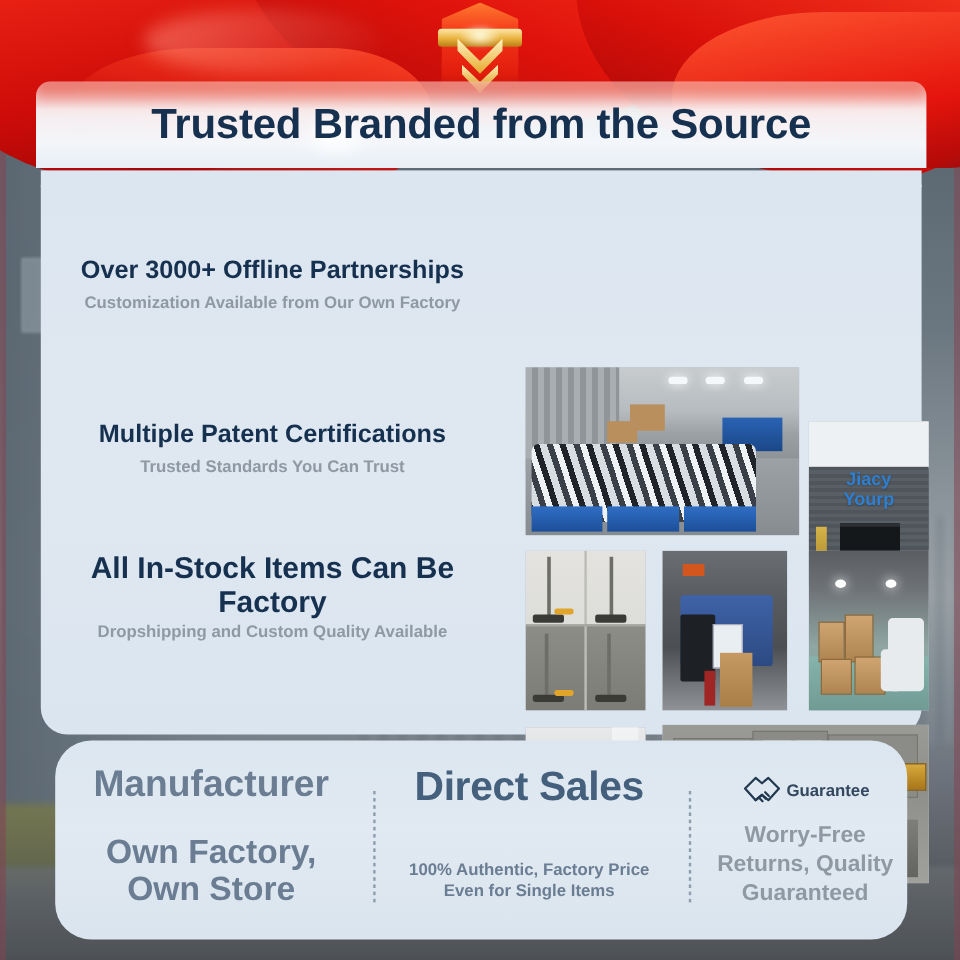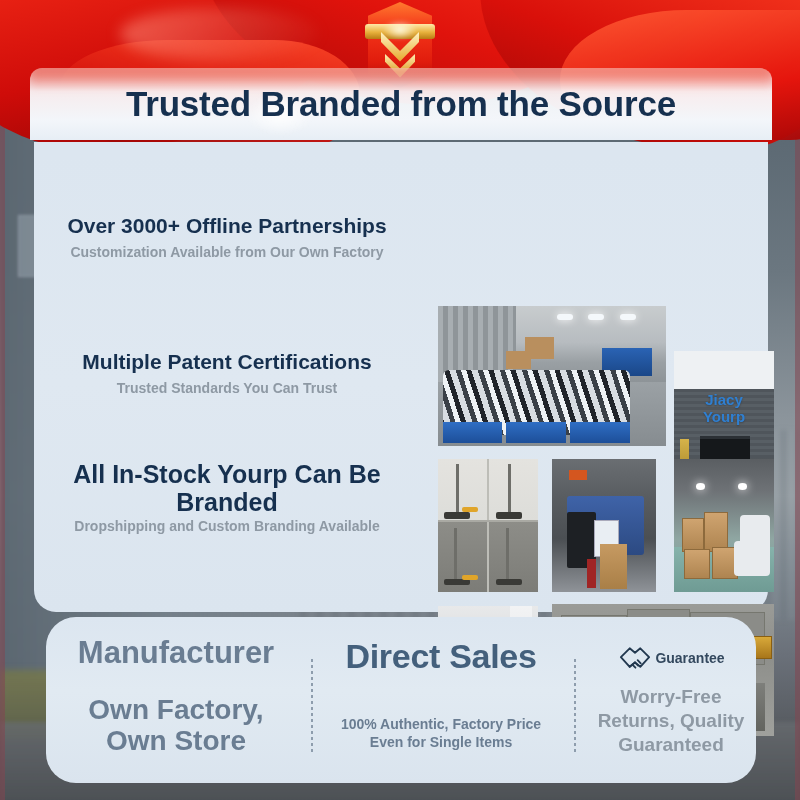--- a/index.html
+++ b/index.html
@@ -373,22 +373,22 @@
         <div class="head">Over 3000+ Offline Partnerships</div>
         <div class="sub">Customization Available from Our Own Factory</div>
       </div>
 
       <div class="feature f2">
         <div class="head">Multiple Patent Certifications</div>
         <div class="sub">Trusted Standards You Can Trust</div>
       </div>
 
       <div class="feature f3">
-        <div class="head two">All In-Stock Yourp Can Be Branded</div>
-        <div class="sub">Dropshipping and Custom Branding Available</div>
+        <div class="head two">All In-Stock Items Can Be Factory</div>
+        <div class="sub">Dropshipping and Custom Quality Available</div>
       </div>
 
     </div>
 
     <div class="photo p1">
       <div class="ph ph1">
         <div class="wall"></div>
           <div class="floor"></div>
         <div class="lamp lp1"></div>
           <div class="lamp lp2"></div>

